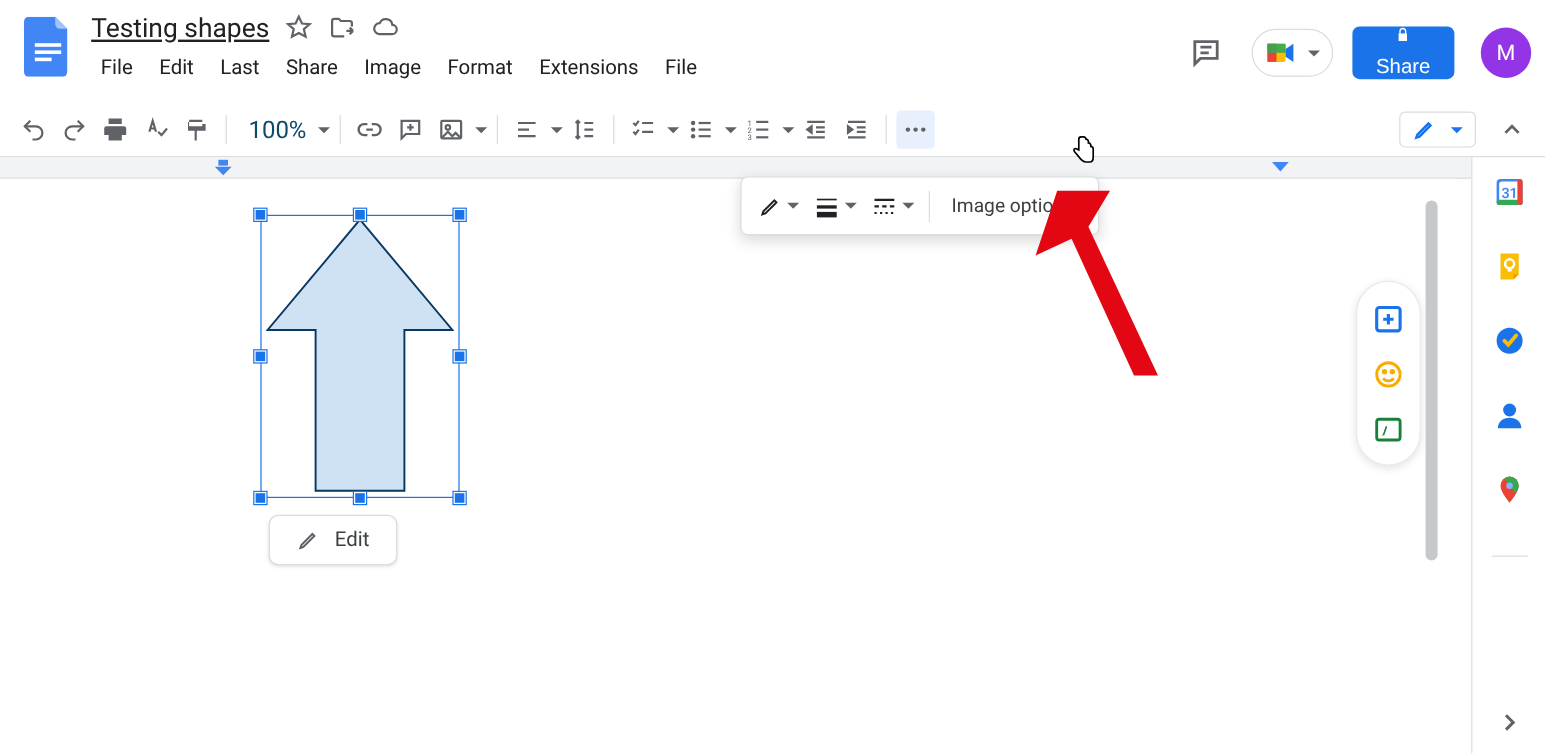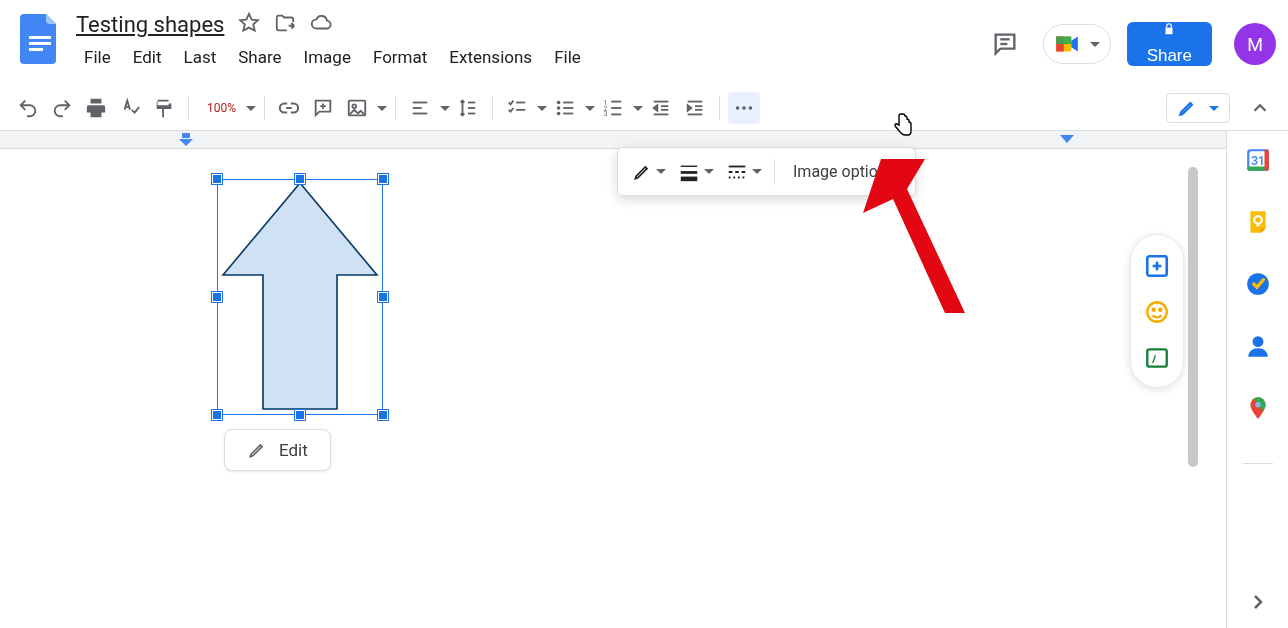--- a/index.html
+++ b/index.html
@@ -18,21 +18,21 @@
     .appbar-right { display: flex; align-items: center; gap: 16px; padding-top: 14px; }
     .icon-btn-lg { width: 44px; height: 44px; display:flex; align-items:center; justify-content:center; color:#5f6368; border-radius:50%; cursor:pointer; }
     .meet-btn { display:flex; align-items:center; gap:6px; border:1px solid #dadce0; border-radius:22px; padding:6px 10px 6px 10px; cursor:pointer; }
     .share-btn { background:#1a73e8; color:#fff; border:none; border-radius:6px; height:44px; padding:0 20px; font-size:17px; font-weight:500; display:flex; align-items:center; gap:10px; cursor:pointer;flex-direction:column; }
     .avatar { width:42px; height:42px; border-radius:50%; background:#9334e6; color:#fff; display:flex; align-items:center; justify-content:center; font-size:18px; margin-left:6px; cursor:pointer; }
 
     .toolbar { height: 46px; border-top:1px solid transparent; border-bottom:1px solid #dadce0; display:flex; align-items:center; padding:0 12px; gap:2px; }
     .tb-sep { width:1px; height:24px; background:#dadce0; margin:0 6px; }
     .tb-btn { min-width:32px; height:32px; padding:0 4px; display:flex; align-items:center; justify-content:center; color:#5f6368; border-radius:4px; cursor:pointer; }
     .tb-btn.active { background:#e8f0fe; }
-    .tb-text { padding:0 6px 0 10px; font-size:12px; color:#b91c1c; }
+    .tb-text { padding:0 6px 0 10px; font-size:20px; color:#0c4a6e; }
     .tb-drop { display:flex; align-items:center; }
     .caret { width:0; height:0; border-left:5px solid transparent; border-right:5px solid transparent; border-top:5px solid #5f6368; margin-left:4px; }
     .tb-spacer { flex:1; }
     .edit-mode { display:flex; align-items:center; gap:8px; border:1px solid #dadce0; border-radius:5px; padding:4px 10px; margin-right:12px; cursor:pointer; }
 
     .workspace { display:flex; height:calc(628px - 85px - 46px); position:relative; }
     .ruler { height:18px; background:#f1f3f4; border-bottom:1px solid #dadce0; position:relative; }
     .ruler-marker-left { position:absolute; left:179px; top:2px; }
     .ruler-marker-right { position:absolute; left:1060px; top:4px; }
     .main-area { flex:1; position:relative; }

